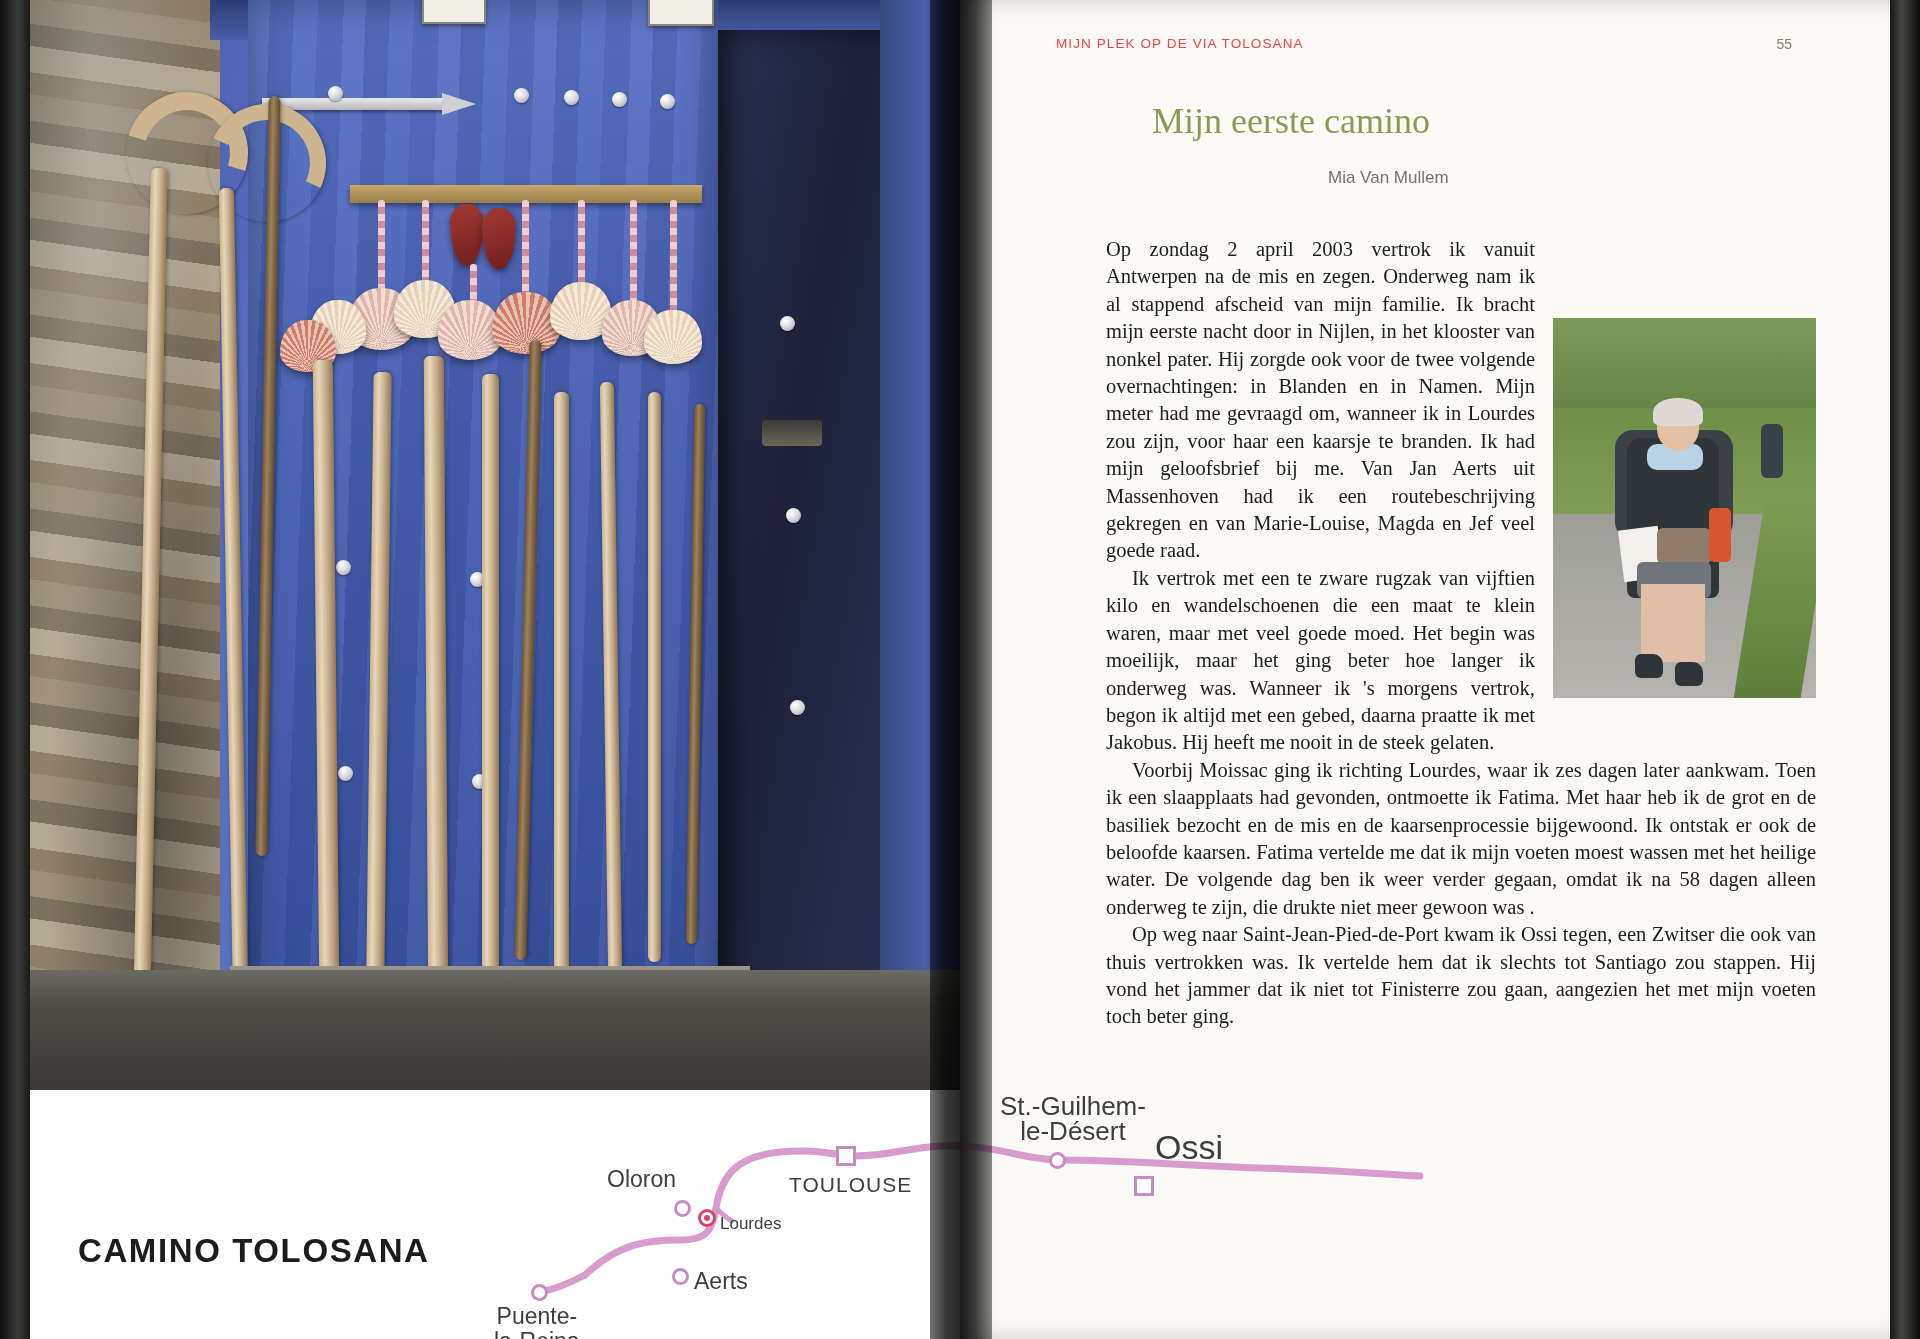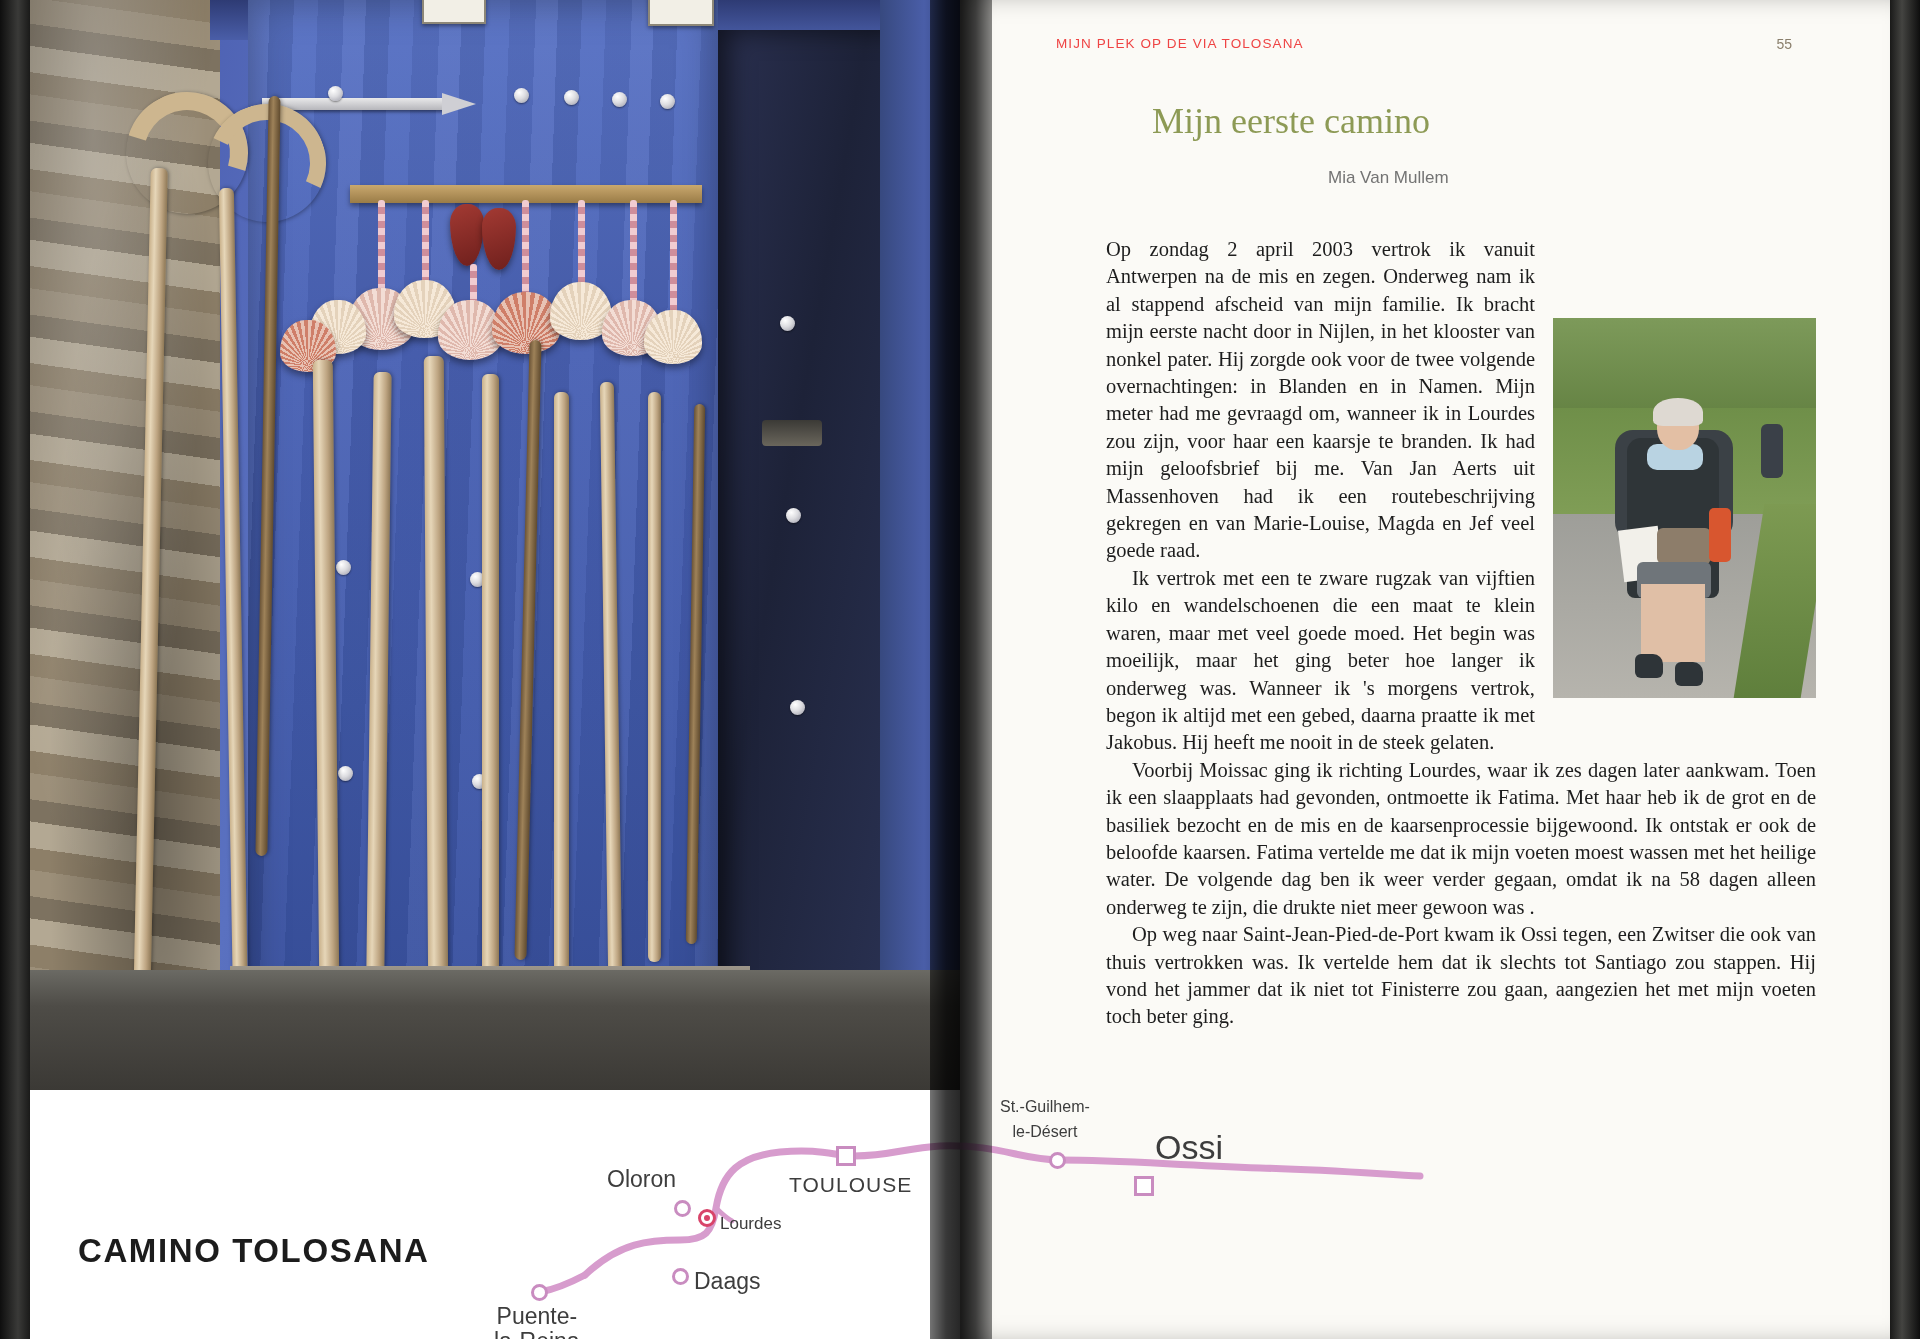--- a/index.html
+++ b/index.html
@@ -563,37 +563,37 @@
       <path d="M 585 185 C 566 195 552 200 540 202" fill="none" stroke="#d79ccd" stroke-width="7" stroke-linecap="round"></path>
       <path d="M 716 118 C 722 124 726 128 732 131" fill="none" stroke="#d79ccd" stroke-width="5" stroke-linecap="round"></path>
     </svg>
 
     
     <div class="map-node" style="left:531px; top:194px;"></div>
     <div class="map-label" style="left:494px; top:214px; font-size:23px; line-height:25px; text-align:center;">Puente-<br>la-Reina</div>
 
     
     <div class="map-node" style="left:672px; top:178px;"></div>
-    <div class="map-label" style="left:694px; top:178px; font-size:23px;">Daags</div>
+    <div class="map-label" style="left:694px; top:178px; font-size:23px;">Aerts</div>
 
     
     <div class="map-node" style="left:674px; top:110px;"></div>
     <div class="map-label" style="left:607px; top:76px; font-size:23px;">Oloron</div>
 
     
     <div class="map-target" style="left:698px; top:119px;"></div>
     <div class="map-label" style="left:720px; top:124px; font-size:17px;">Lourdes</div>
 
     
     <div class="map-square" style="left:836px; top:56px;"></div>
     <div class="map-label" style="left:789px; top:83px; font-size:21px; letter-spacing:1px;">TOULOUSE</div>
 
     
     <div class="map-node" style="left:1049px; top:62px;"></div>
-    <div class="map-label" style="left:1000px; top:4px; font-size:16px; line-height:25px; text-align:center;">St.-Guilhem-<br>le-Désert</div>
+    <div class="map-label" style="left:1000px; top:4px; font-size:26px; line-height:25px; text-align:center;">St.-Guilhem-<br>le-Désert</div>
 
     
     <div class="map-square" style="left:1134px; top:86px;"></div>
     <div class="map-label" style="left:1155px; top:38px; font-size:34px;">Ossi</div>
   </div>
 
   <div id="gutter"></div>
 </div>
 
 </body></html>

